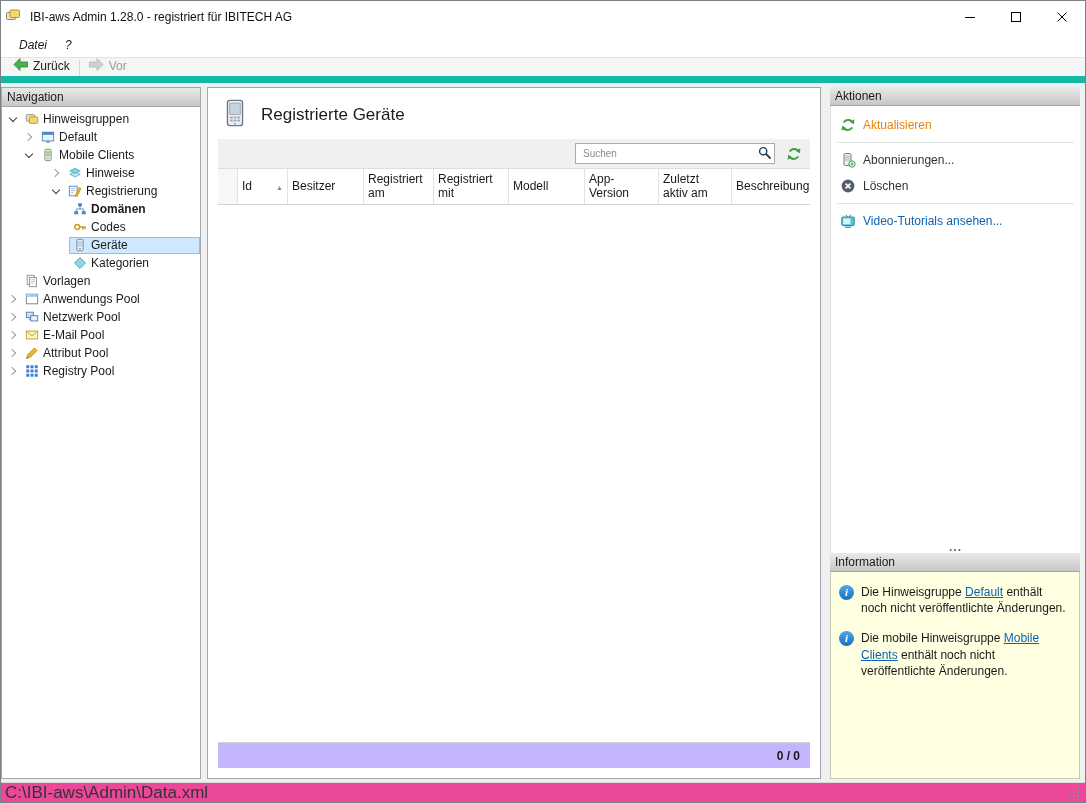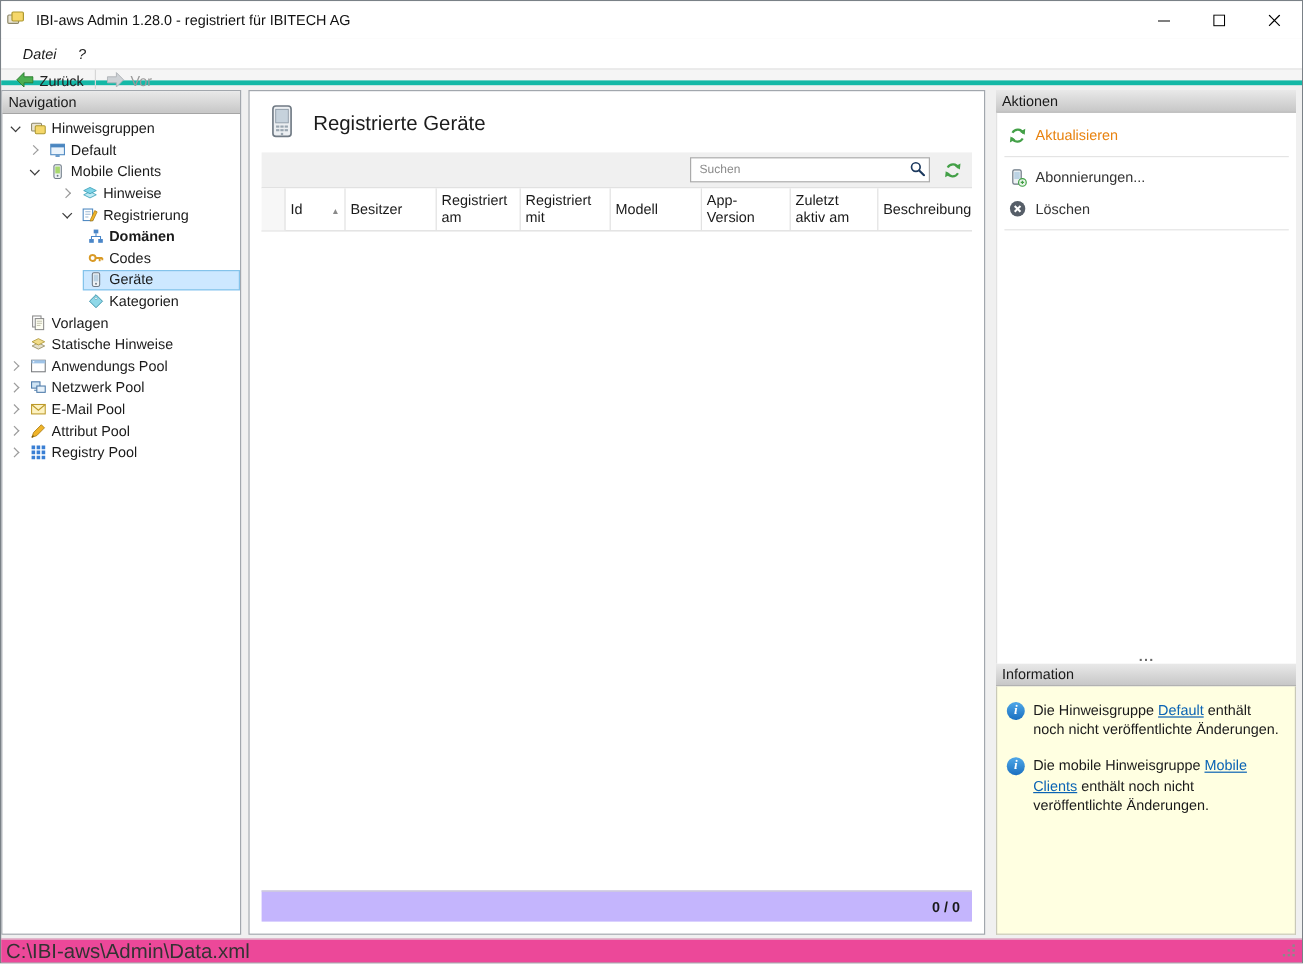--- a/index.html
+++ b/index.html
@@ -11,22 +11,22 @@
   .titlebar { height:31px; background:#fff; display:flex; align-items:center; padding-left:4px; gap:9px; flex:none; }
   .win-title { font-size:12px; color:#111; }
   .win-controls { margin-left:auto; display:flex; height:100%; }
   .wbtn { width:46px; height:100%; display:flex; align-items:center; justify-content:center; cursor:default; }
 
   
   .menubar { height:25px; background:#fff; display:flex; align-items:center; padding-left:9px; gap:0; flex:none; }
   .menu-item { padding:3px 9px;font-style:italic; }
 
   
-  .toolbar { height:14px; background:#f5f5f5; border-top:1px solid #e3e3e3; border-bottom:4px solid #14b8a6;
-             display:flex; align-items:flex-start; padding-left:5px; flex:none; }
+  .toolbar { height:26px; background:#f5f5f5; border-top:1px solid #e3e3e3; border-bottom:7px solid #14b8a6;
+             display:flex; align-items:flex-end; padding-left:5px; flex:none; }
   .tbtn { display:flex; align-items:center; gap:5px; padding:2px 7px; color:#222; }
   .tbtn.disabled { color:#9a9a9a; }
   .tsep { width:1px; height:16px; background:#d6d6d6; margin:0 2px; }
 
   
   .content { flex:1; min-height:0; display:flex; padding:4px 5px 3px 0; }
   .nav-panel { width:200px; flex:none; background:#fff; border:1px solid #a2a7ad; display:flex; flex-direction:column; margin-right:6px; }
   .main-panel { flex:1; min-width:0; background:#fff; border:1px solid #a2a7ad; display:flex; flex-direction:column; margin-right:9px; }
   .right-panel { width:250px; flex:none; display:flex; flex-direction:column; }
 
@@ -290,32 +290,20 @@
                 <svg viewBox="0 0 16 16">
                   <rect x="2.5" y="1.5" width="8" height="10.5" fill="#fff" stroke="#8a8a8a"></rect>
                   <rect x="5" y="4" width="8" height="10.5" fill="#fdfdf2" stroke="#8a8a8a"></rect>
                   <path d="M6.5 6.5 H11.5 M6.5 8.5 H11.5 M6.5 10.5 H10" stroke="#b8b8a0" stroke-width="0.8"></path>
                 </svg>
               </span>
               <span class="tlabel">Vorlagen</span>
             </span>
         </div>
 
-        <div class="tree-item lvl0">
-          <span class="chev none"></span>
-          <span class="node">
-              <span class="ticon">
-                <svg viewBox="0 0 16 16">
-                  <path d="M8 6.5 L14 9.5 L8 12.5 L2 9.5 Z" fill="#e5e0cc" stroke="#948c62" stroke-width="0.8"></path>
-                  <path d="M8 2.5 L14 5.5 L8 8.5 L2 5.5 Z" fill="#f2dd8a" stroke="#ab9433" stroke-width="0.8"></path>
-                </svg>
-              </span>
-              <span class="tlabel">Statische Hinweise</span>
-            </span>
-        </div>
 
         <div class="tree-item lvl0">
           <span class="chev right"></span>
           <span class="node">
               <span class="ticon">
                 <svg viewBox="0 0 16 16">
                   <rect x="1.5" y="2.5" width="13" height="11" fill="#fff" stroke="#76797c"></rect>
                   <rect x="1.5" y="2.5" width="13" height="3" fill="#9fc4e8"></rect>
                   <circle cx="3.5" cy="4" r="0.7" fill="#fff"></circle>
                 </svg>
@@ -490,20 +478,31 @@
                 <svg viewBox="0 0 16 16">
                   <circle cx="8" cy="8" r="6.4" fill="#565e68"></circle>
                   <path d="M5.6 5.6 L10.4 10.4 M10.4 5.6 L5.6 10.4" stroke="#fff" stroke-width="1.7"></path>
                 </svg>
               </span>
             <span class="alabel">Löschen</span>
           </div>
 
           <div class="action-sep"></div>
 
+          <div class="action-item link">
+            <span class="aicon">
+                <svg viewBox="0 0 16 16">
+                  <rect x="1.8" y="4" width="12.4" height="8.6" rx="1" fill="#57c4d8" stroke="#2a8aa0"></rect>
+                  <rect x="3.2" y="5.4" width="7.2" height="5.8" fill="#d8f4f8"></rect>
+                  <path d="M6 2 L7.6 4 M10.8 1.6 L9.2 4" stroke="#2a8aa0" stroke-width="1"></path>
+                  <path d="M5 14.2 H11" stroke="#2a8aa0" stroke-width="1.2"></path>
+                </svg>
+              </span>
+            <span class="alabel">Video-Tutorials ansehen...</span>
+          </div>
 
           <div class="actions-overflow">...</div>
         </div>
       </div>
 
       <div class="info-section">
         <div class="panel-header">Information</div>
         <div class="info-body">
 
           <div class="info-item">

